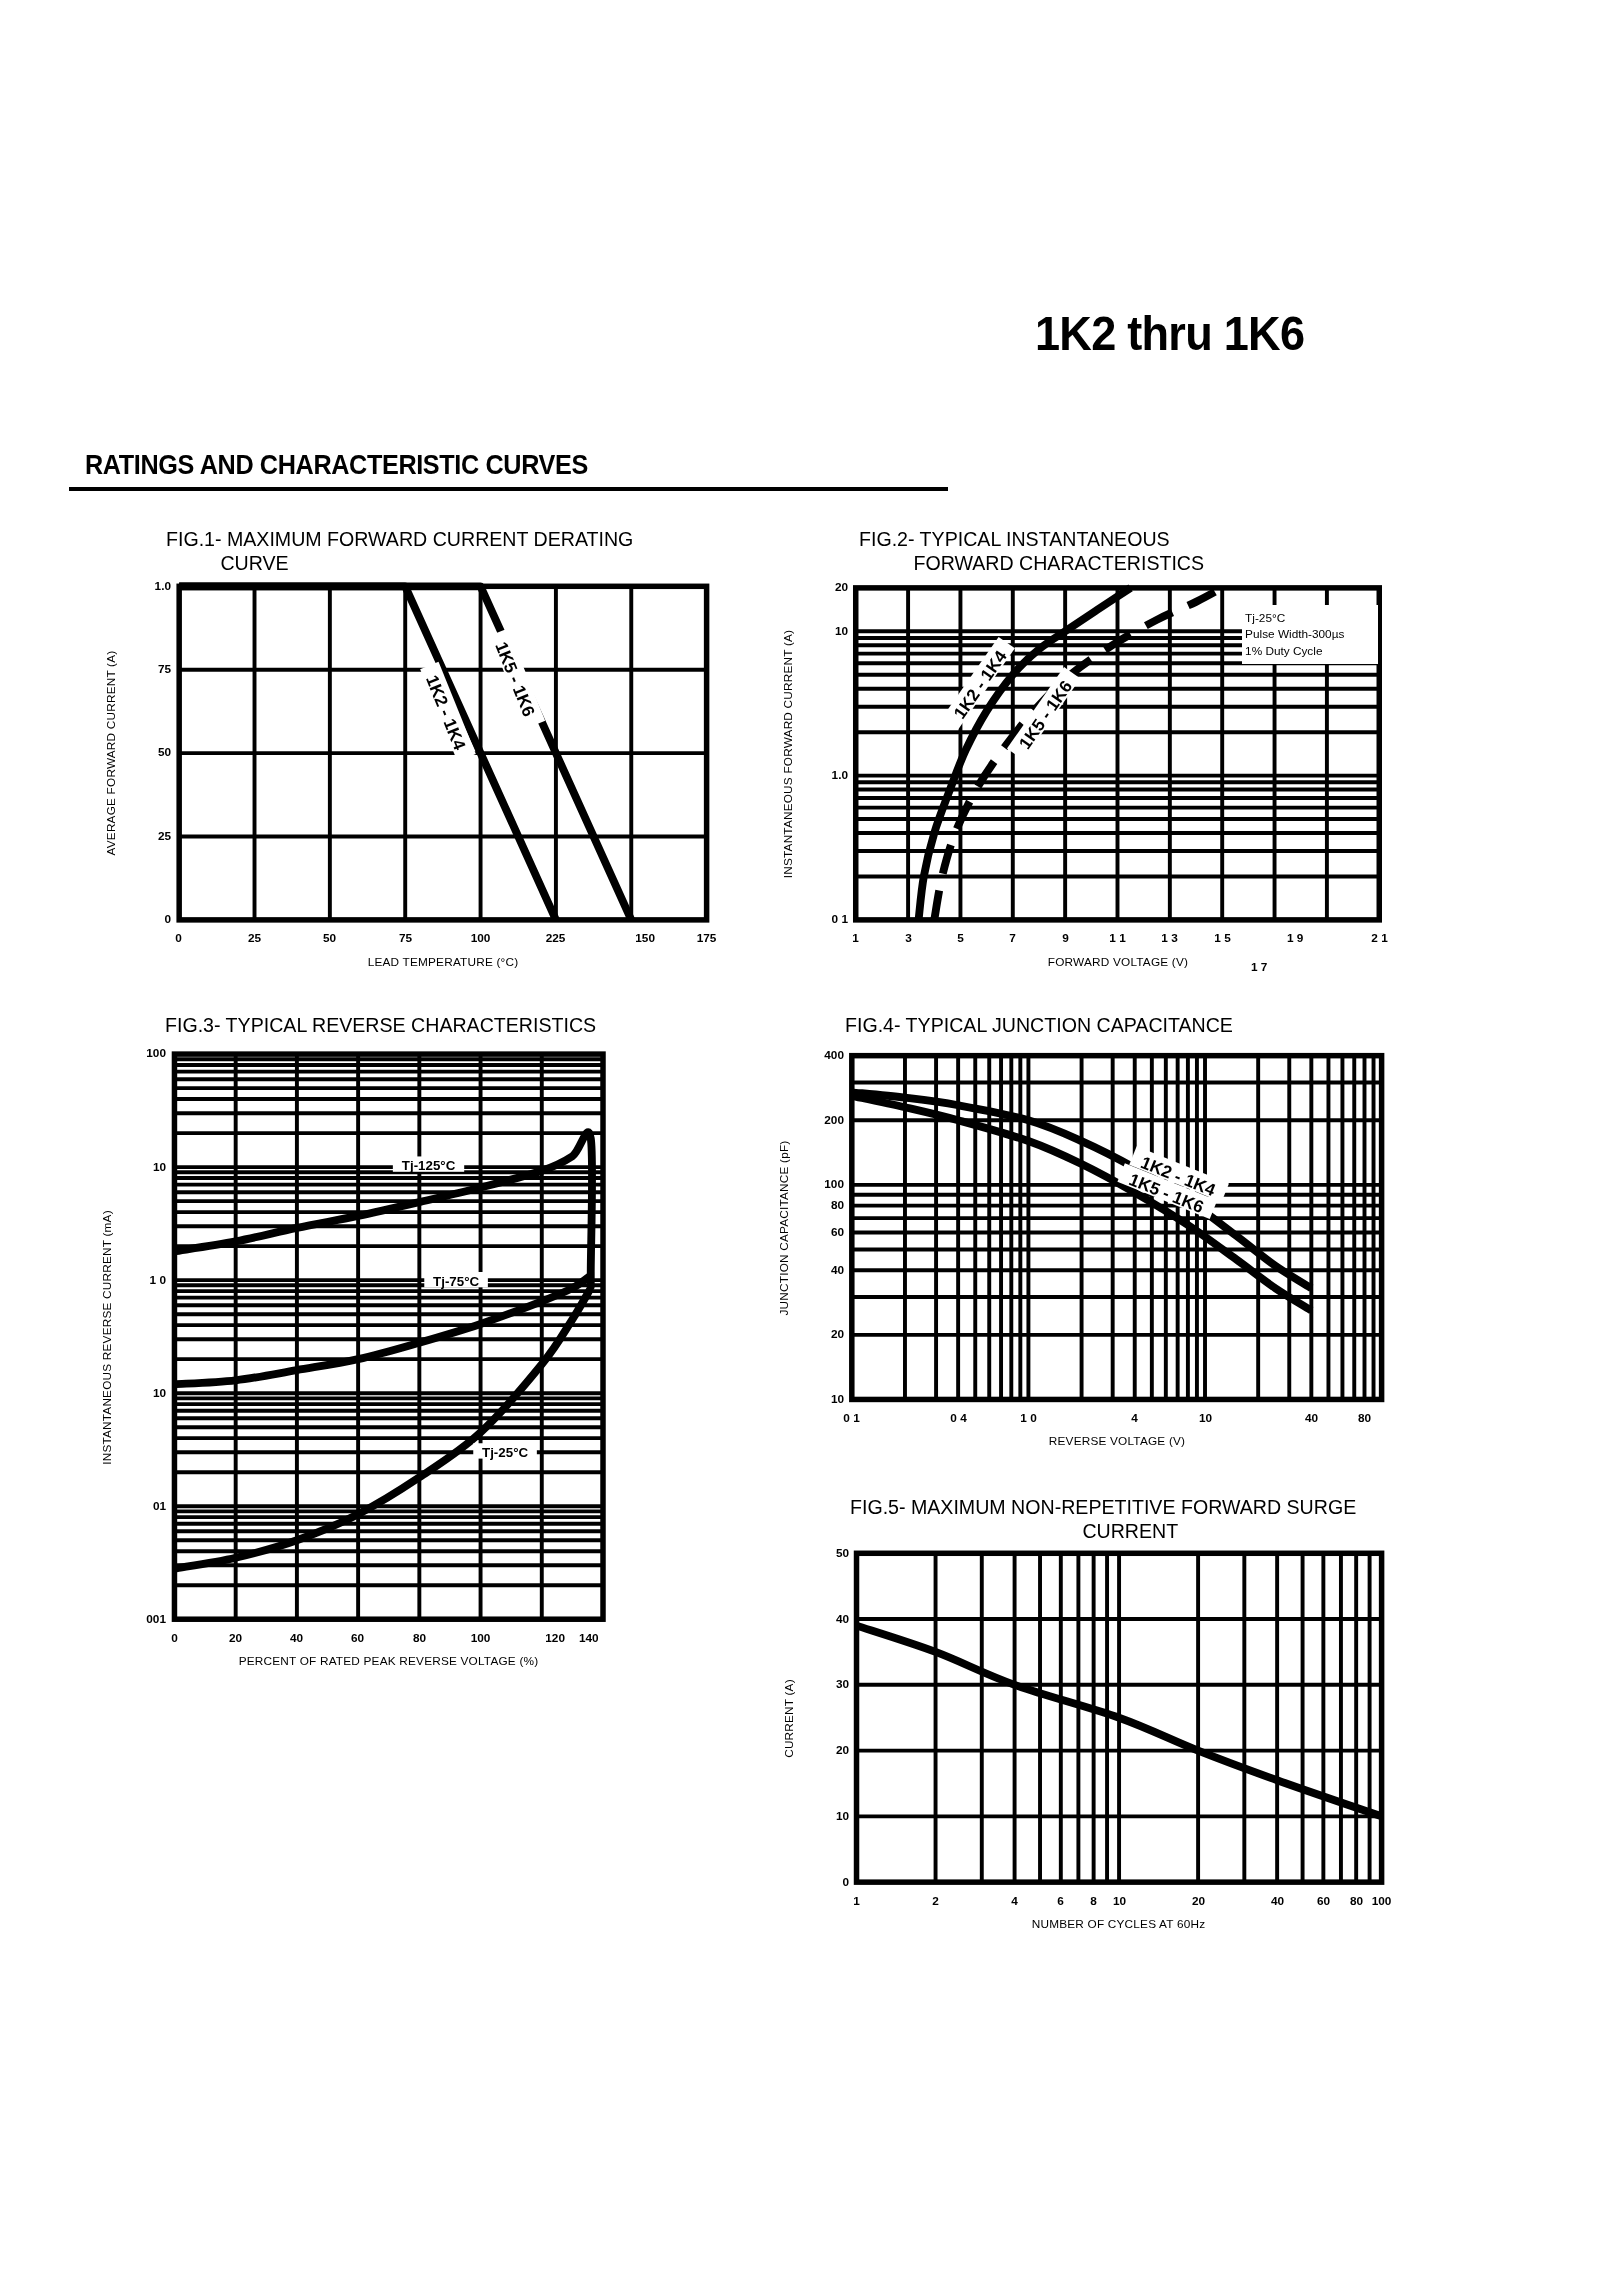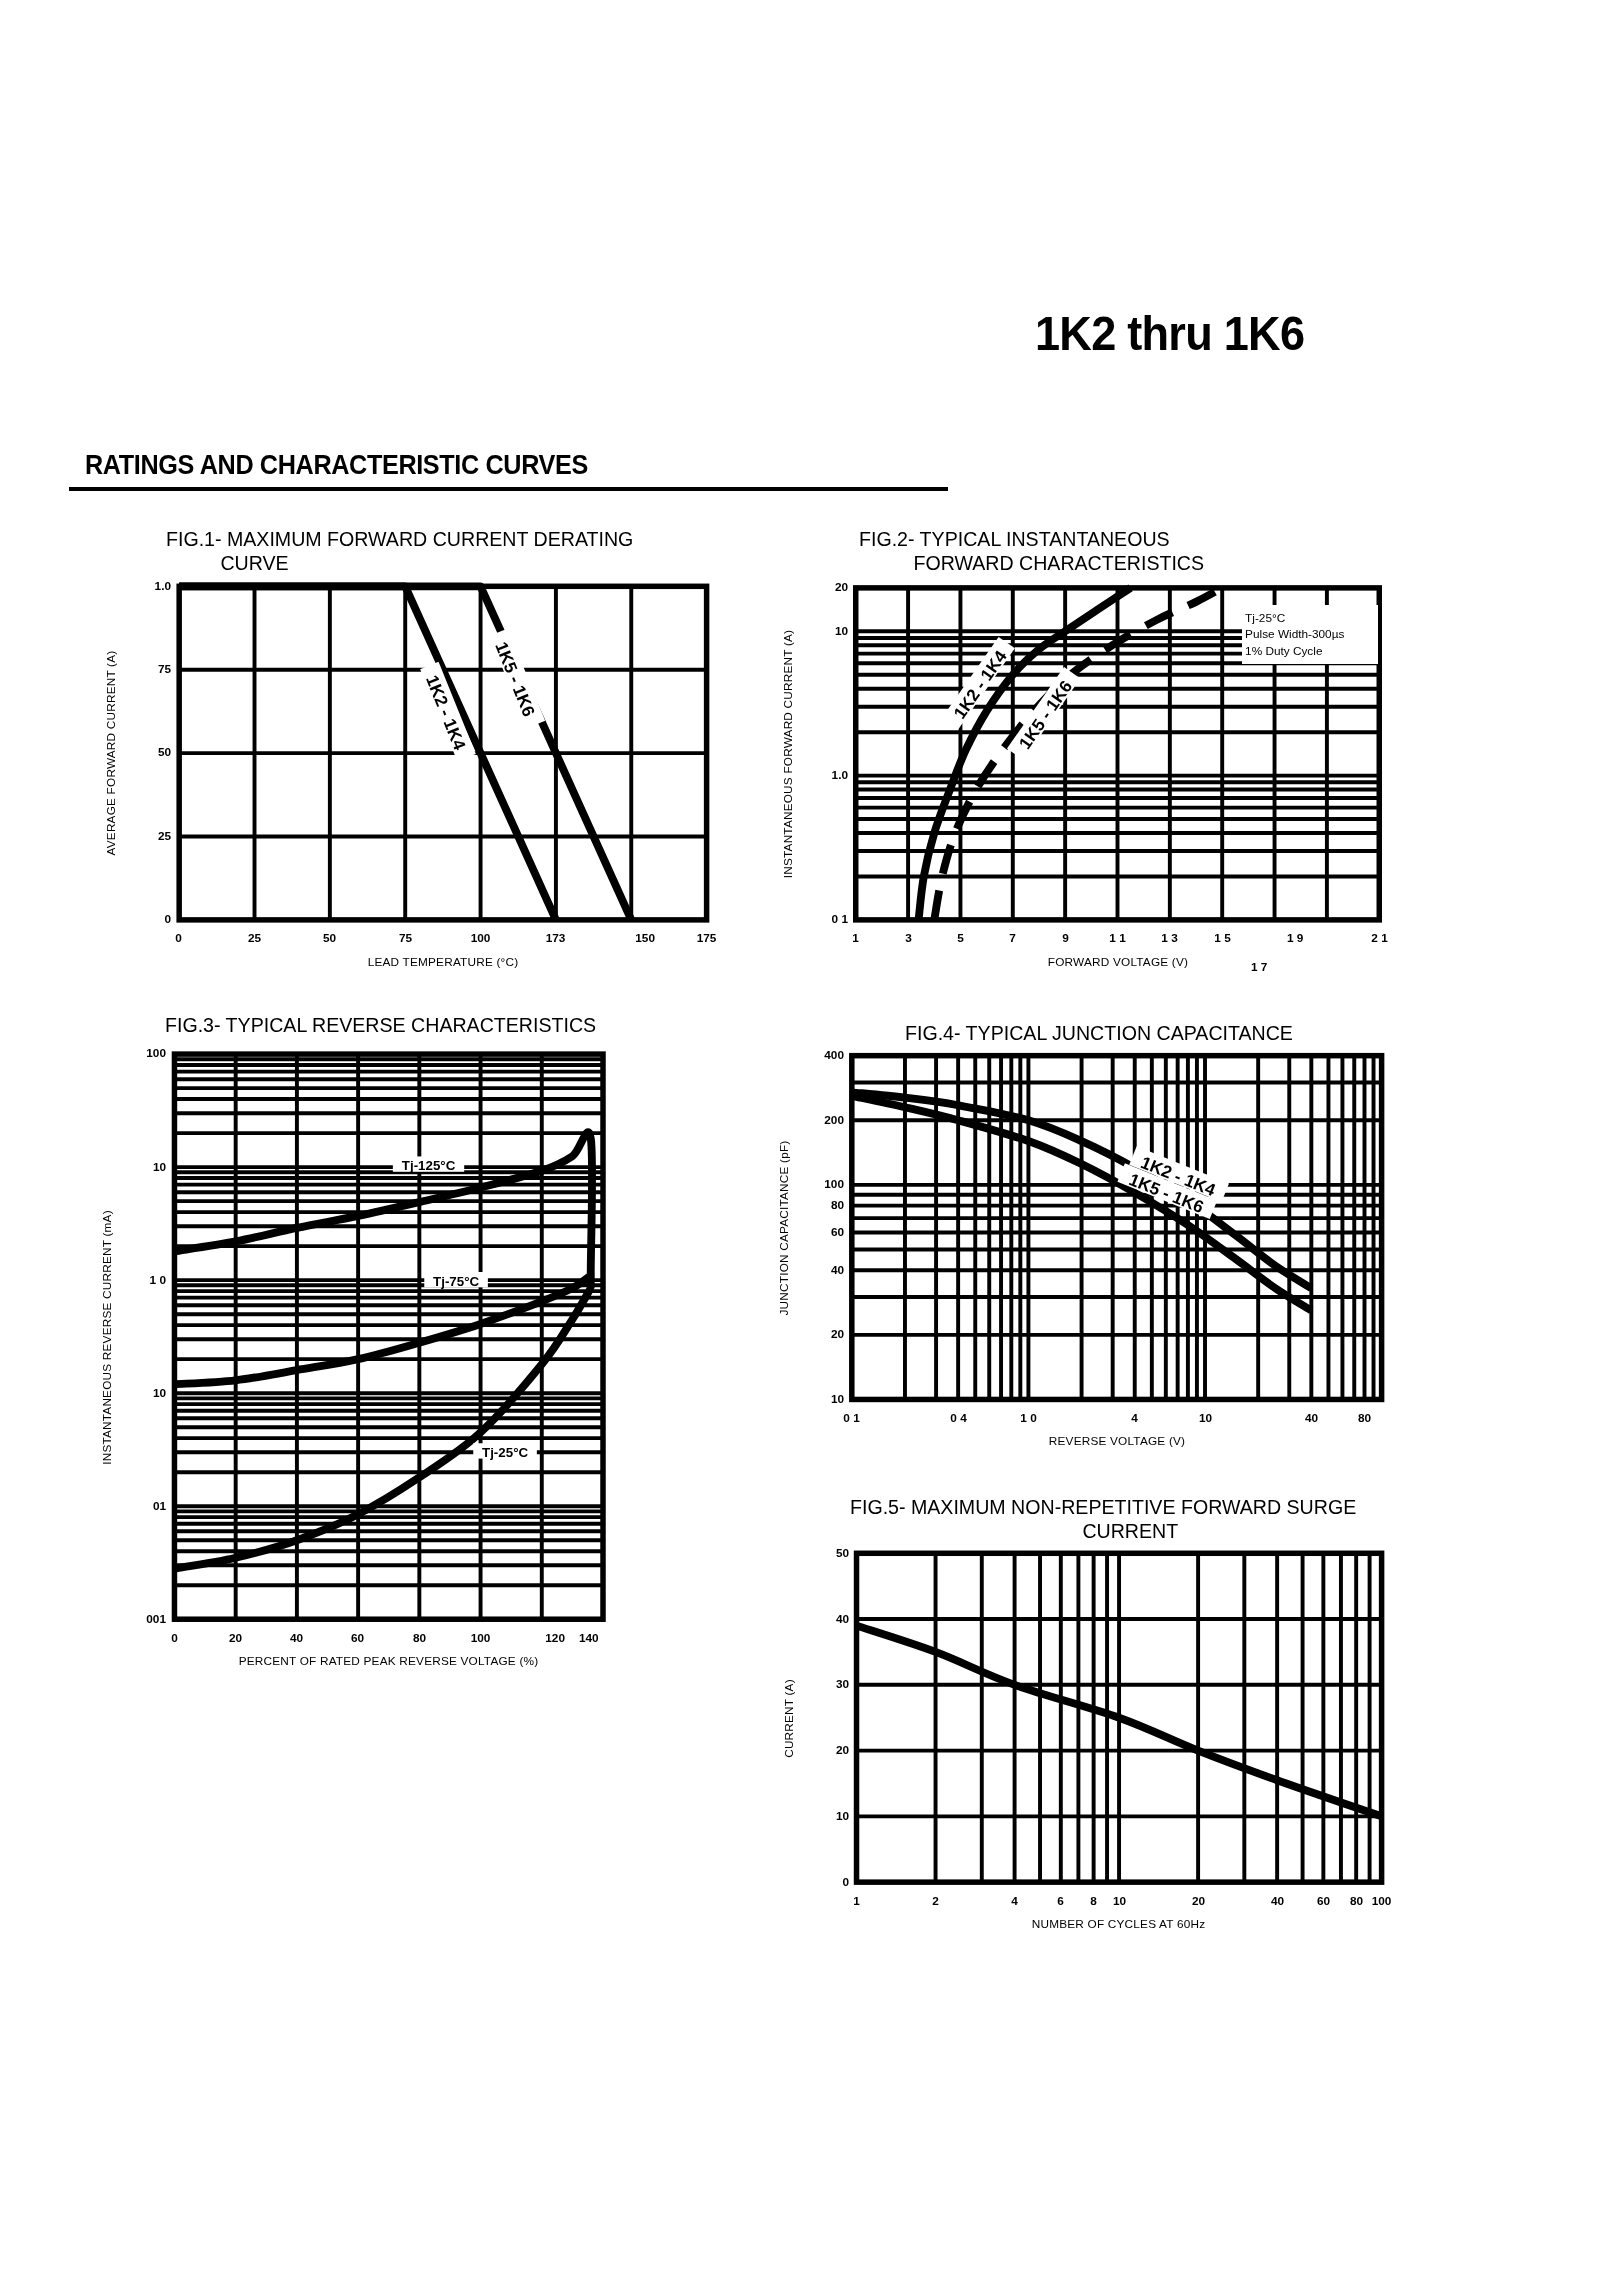--- a/index.html
+++ b/index.html
@@ -54,21 +54,21 @@
       <g transform="translate(654.24,866) rotate(68)">
         <rect x="-63.419999999999995" y="-17.6" width="126.83999999999999" height="25.299999999999997" fill="#fff"></rect>
         <text x="0" y="5.5" text-anchor="middle" font-size="22" font-family="&quot;Liberation Sans&quot;, sans-serif" font-weight="bold">1K5 - 1K6</text>
       </g>
     </svg>
     <div class="tick" style="left: 155px; top: 931px; width: 47px; text-align: center;">0</div>
     <div class="tick" style="left: 231px; top: 931px; width: 47px; text-align: center;">25</div>
     <div class="tick" style="left: 306px; top: 931px; width: 47px; text-align: center;">50</div>
     <div class="tick" style="left: 382px; top: 931px; width: 47px; text-align: center;">75</div>
     <div class="tick" style="left: 457px; top: 931px; width: 47px; text-align: center;">100</div>
-    <div class="tick" style="left: 532px; top: 931px; width: 47px; text-align: center;">173</div>
+    <div class="tick" style="left: 532px; top: 931px; width: 47px; text-align: center;">225</div>
     <div class="tick" style="left: 608px; top: 931px; width: 47px; text-align: right;">150</div>
     <div class="tick" style="left: 683px; top: 931px; width: 47px; text-align: center;">175</div>
     <div class="tick" style="left: 124px; top: 912px; width: 47px; text-align: right;">0</div>
     <div class="tick" style="left: 124px; top: 829px; width: 47px; text-align: right;">25</div>
     <div class="tick" style="left: 124px; top: 745px; width: 47px; text-align: right;">50</div>
     <div class="tick" style="left: 124px; top: 662px; width: 47px; text-align: right;">75</div>
     <div class="tick" style="left: 124px; top: 579px; width: 47px; text-align: right;">1.0</div>
     <div class="axis-label" style="left: 179px; top: 955px; width: 528px; text-align: center;">LEAD TEMPERATURE (°C)</div>
     <div class="axis-label ylabel" style="left: 104px; top: 920px; width: 334px; text-align: center;">AVERAGE  FORWARD CURRENT  (A)</div>
   </div>
@@ -229,21 +229,21 @@
     <div class="tick" style="left: 119px; top: 1612px; width: 47px; text-align: right;">001</div>
     <div class="tick" style="left: 119px; top: 1499px; width: 47px; text-align: right;">01</div>
     <div class="tick" style="left: 119px; top: 1386px; width: 47px; text-align: right;">10</div>
     <div class="tick" style="left: 119px; top: 1273px; width: 47px; text-align: right;">1 0</div>
     <div class="tick" style="left: 119px; top: 1160px; width: 47px; text-align: right;">10</div>
     <div class="tick" style="left: 119px; top: 1046px; width: 47px; text-align: right;">100</div>
     <div class="axis-label" style="left: 174px; top: 1654px; width: 429px; text-align: center;">PERCENT OF RATED PEAK REVERSE VOLTAGE  (%)</div>
     <div class="axis-label ylabel" style="left: 100px; top: 1620px; width: 565px; text-align: center;">INSTANTANEOUS REVERSE CURRENT  (mA)</div>
   </div>
 <div class="fig" style="left: 0px; top: 0px;">
-    <div class="fig-title" style="left: 905px; top: 1014px; margin-top: 8px;">FIG.4- TYPICAL JUNCTION CAPACITANCE</div>
+    <div class="fig-title" style="left: 845px; top: 1014px;">FIG.4- TYPICAL JUNCTION CAPACITANCE</div>
     <svg width="1622" height="2295" viewBox="0 0 2066 2924" style="width: 1622px; height: 2295px;">
       <g>
         <line x1="1085" y1="1345" x2="1085" y2="1783" stroke="#000" stroke-width="5"></line>
         <line x1="1152.7317490243959" y1="1345" x2="1152.7317490243959" y2="1783" stroke="#000" stroke-width="5"></line>
         <line x1="1192.352282311924" y1="1345" x2="1192.352282311924" y2="1783" stroke="#000" stroke-width="5"></line>
         <line x1="1220.4634980487915" y1="1345" x2="1220.4634980487915" y2="1783" stroke="#000" stroke-width="5"></line>
         <line x1="1242.2682509756041" y1="1345" x2="1242.2682509756041" y2="1783" stroke="#000" stroke-width="5"></line>
         <line x1="1260.0840313363199" y1="1345" x2="1260.0840313363199" y2="1783" stroke="#000" stroke-width="5"></line>
         <line x1="1275.147059003208" y1="1345" x2="1275.147059003208" y2="1783" stroke="#000" stroke-width="5"></line>
         <line x1="1288.1952470731874" y1="1345" x2="1288.1952470731874" y2="1783" stroke="#000" stroke-width="5"></line>

